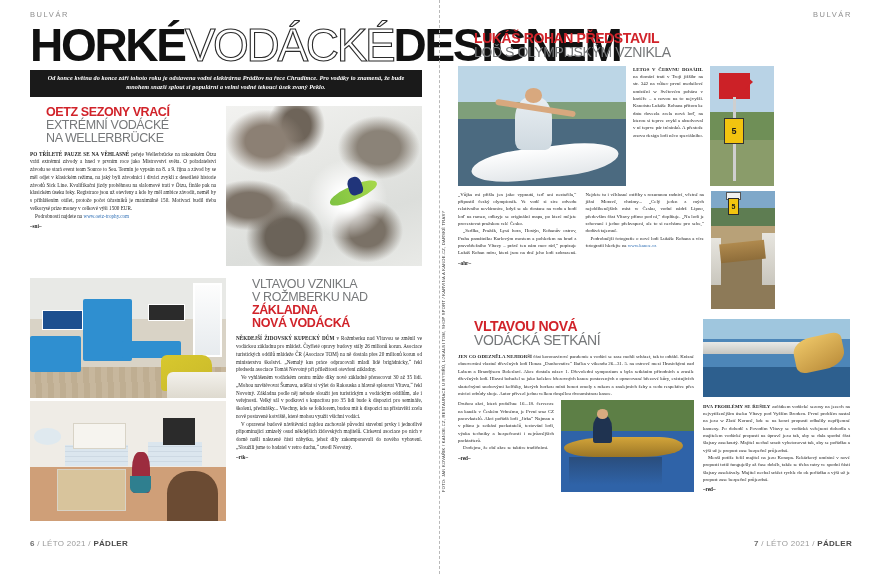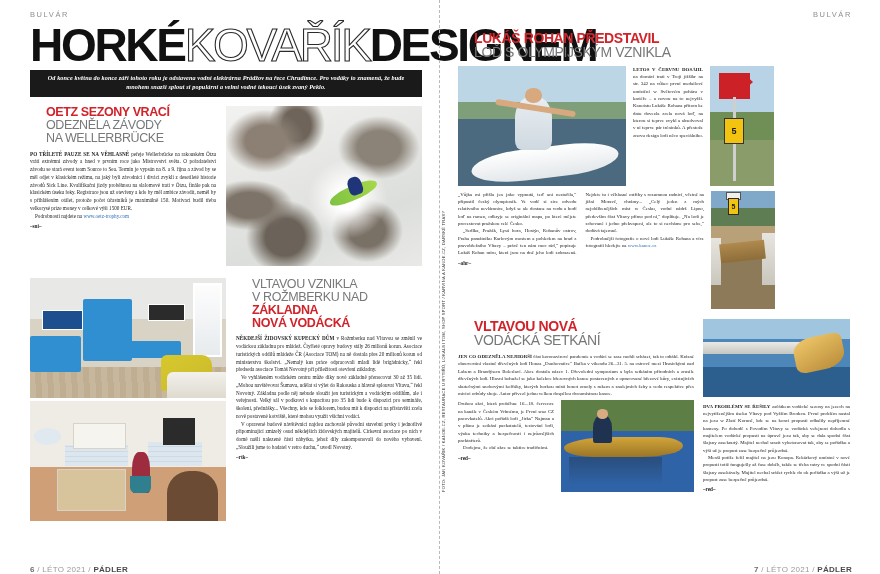--- a/index.html
+++ b/index.html
@@ -233,53 +233,53 @@
   .credit{
     position:absolute;
     font-family:"Liberation Sans",sans-serif;
     font-size:4.1px;letter-spacing:.25px;color:#3a3a3a;
     white-space:nowrap;transform-origin:left bottom;
     transform:rotate(-90deg);
   }
 
   
   .footer{
-    position:absolute;bottom:0;
+    position:absolute;bottom:26px;
     font-family:"Liberation Sans",sans-serif;font-size:8px;color:#9a9a9a;
     letter-spacing:.3px;
   }
   .footer .num{font-weight:700;color:#6d6d6d;}
   .footer .mag{font-weight:700;color:#4a4a4a;}
   .footer-left{left:30px;}
   .footer-right{right:28px;}
 
   .cols2{column-count:2;column-gap:9px;}
 </style>
 </head>
 <body>
 
 <div class="spread">
 
   <div class="page page-left">
 
     <div class="runhead">BULVÁR</div>
 
     <div class="masthead">
-      <span class="mast-word">HORKÉ</span><span class="mast-outline">KOVAŘÍK</span><span class="mast-word">DESIGNEM</span>
+      <span class="mast-word">HORKÉ</span><span class="mast-outline">VODÁCKÉ</span><span class="mast-word">DESIGNEM</span>
     </div>
 
     <div class="deckbar">
       <p>Od konce května do konce září tohoto roku je odstavena vodní elektrárna Prádžov na řece Chrudimce. Pro vodáky to znamená, že bude mnohem snazší splout si populární a velmi vodné tekoucí úsek zvaný Peklo.</p>
     </div>
 
     <div style="display:flex;gap:10px;margin-top:9px;">
       <div style="width:186px;">
         <div class="hl" style="font-size:12.5px;">
           <span class="red">OETZ SEZONY VRACÍ</span>
-          <span class="gry">ODEZNĚLA ZÁVODY</span>
+          <span class="gry">EXTRÉMNÍ VODÁCKÉ</span>
           <span class="gry">NA WELLERBRÜCKE</span>
         </div>
         <p class="body" style="margin-top:6px;"><span class="lead">PO TŘÍLETÉ PAUZE SE NA VĚHLASNÉ</span> <span>peřeje Wellerbrücke na rakouském Ötzu vrátí extrémní závody a hned v prvním roce jako Mistrovství světa. O pořadatelství závodu se stará event team Source to Sea. Termín je vypsán na 8. a 9. října a závod by se měl odjet v klasickém režimu, na jaký byli závodníci i diváci zvyklí z desetileté historie závodů Sick Line. Kvalifikační jízdy proběhnou na slalomové trati v Ötzu, finále pak na klasickém úseku řeky. Registrace jsou už otevřeny a kdo by měl ambice závodit, neměl by s přihlášením otálet, protože počet účastníků je maximálně 150. Motivací budil třeba velkorysé prize money v celkové výši 1500 EUR.</span></p>
         <p class="body"><span>Podrobnosti najdete na</span> <span class="link">www.oetz-trophy.com</span></p>
         <div class="sig">–sni–</div>
       </div>
 
       <div class="ph ph-kayak" style="width:196px;height:160px;">
         <div class="kayak-boat"></div>
         <div class="kayak-paddler"></div>

